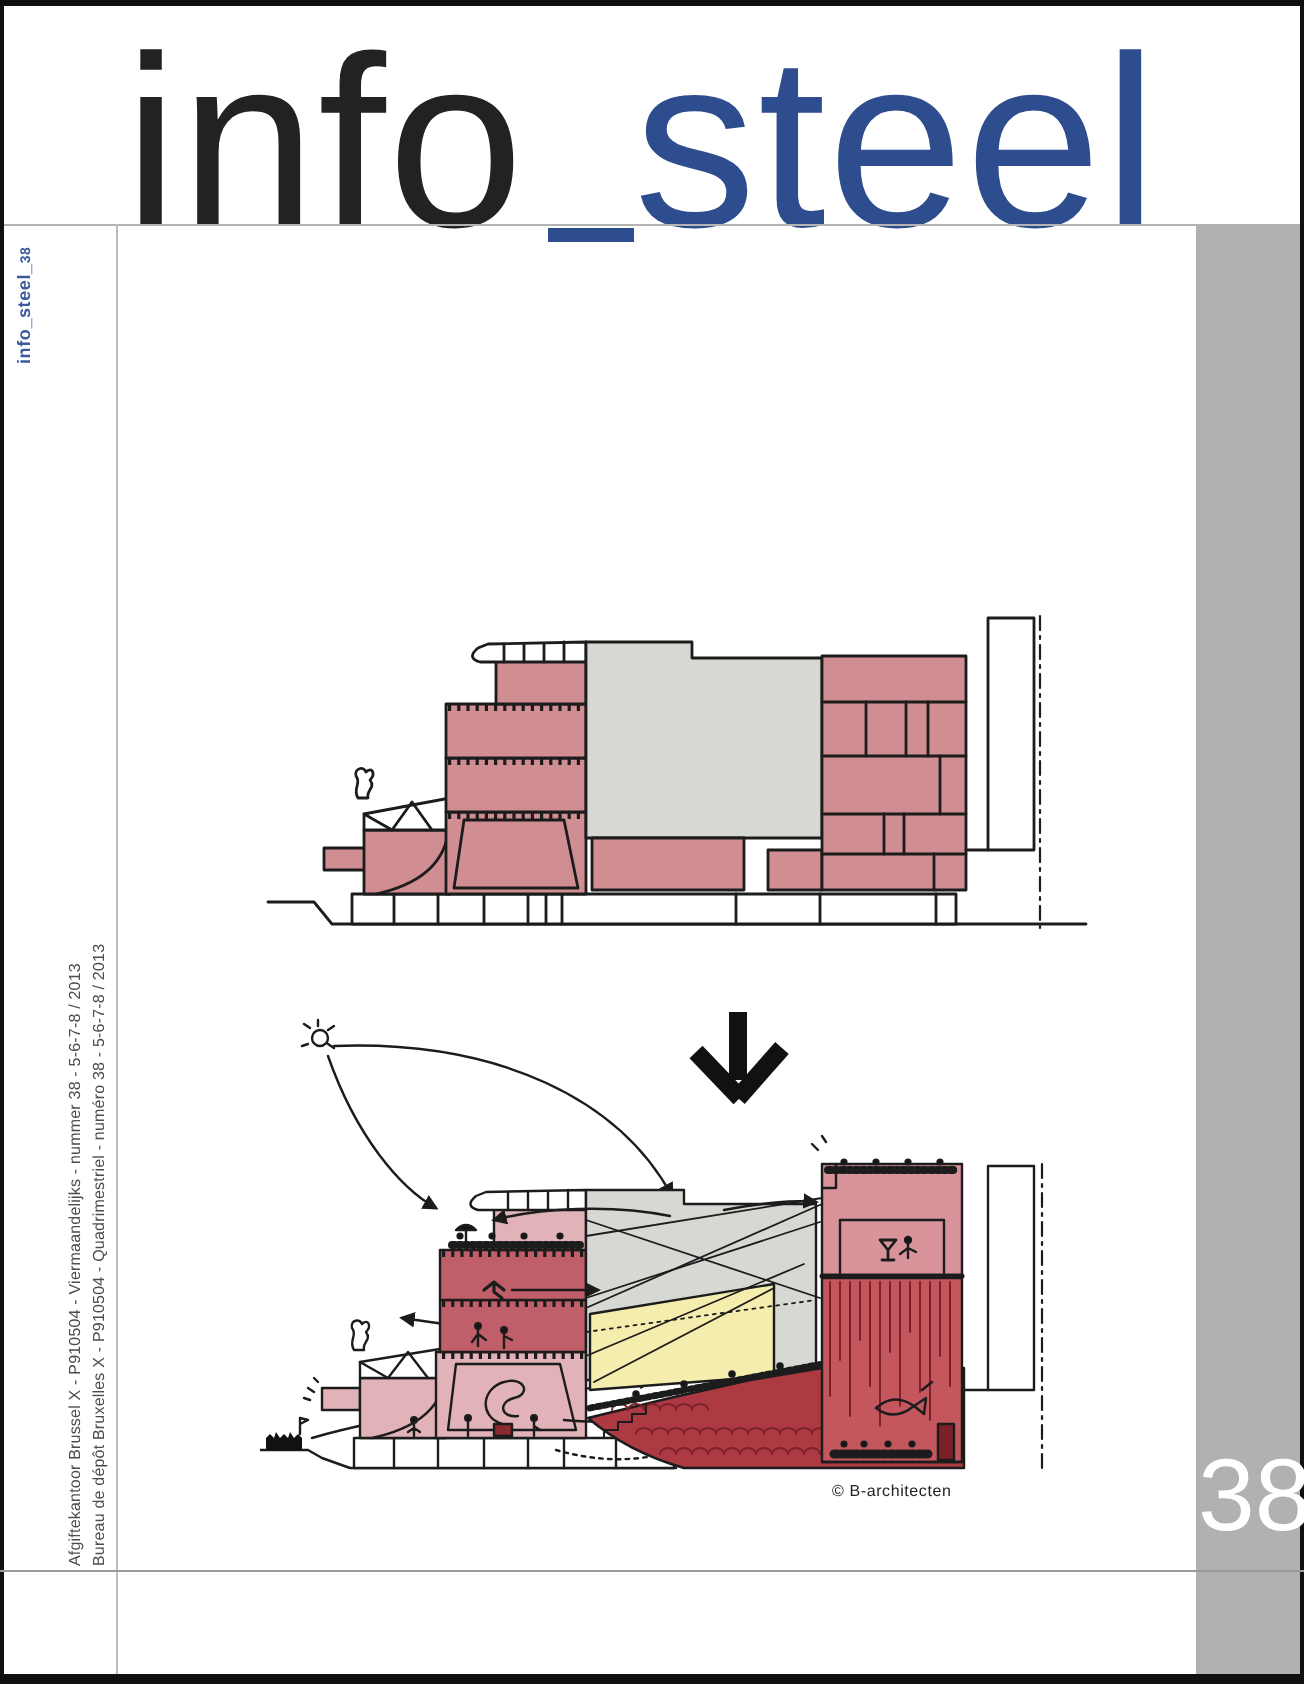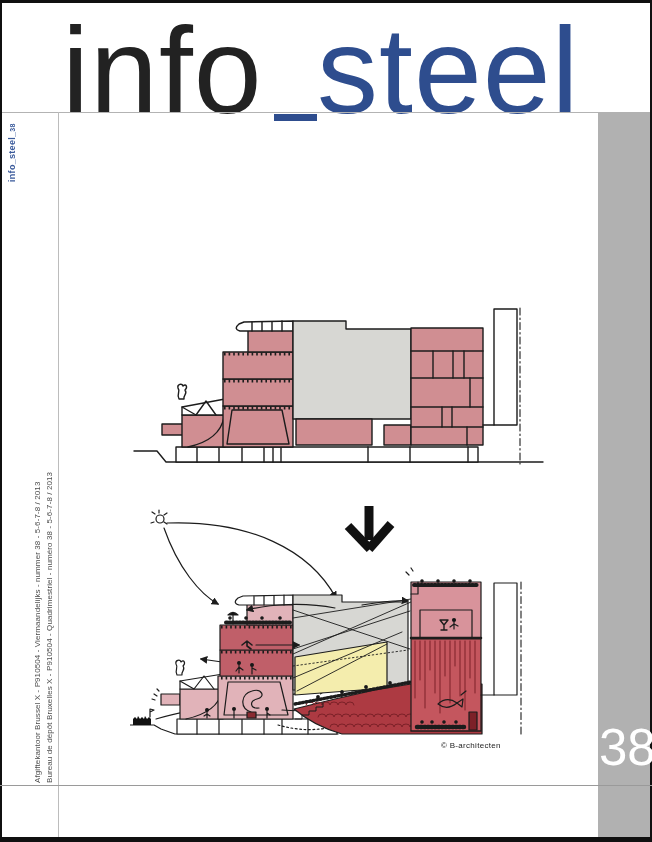--- a/index.html
+++ b/index.html
@@ -37,21 +37,21 @@
   .v-addr{position:absolute;top:783px;transform:rotate(-90deg);transform-origin:0 0;
     white-space:nowrap;font-size:8px;color:#4d4d4d;letter-spacing:.1px;}
   .v-addr1{left:33px;}
   .v-addr2{left:45px;}
 
   
   .drawing{position:absolute;}
   .drawing-top{left:130px;top:288px;width:424px;height:196px;}
   .drawing-bottom{left:130px;top:498px;width:424px;height:272px;}
 
-  .credit{position:absolute;left:441px;top:741px;font-size:8px;color:#222;letter-spacing:.3px;}
+  .credit{position:absolute;left:416px;top:741px;font-size:8px;color:#222;letter-spacing:.3px;}
 </style>
 </head>
 <body>
 
 <div class="page">
 
   <div class="masthead">
     <span class="mast-word word-black">info</span>
     <span class="mast-word word-blue">steel</span>
   </div>

